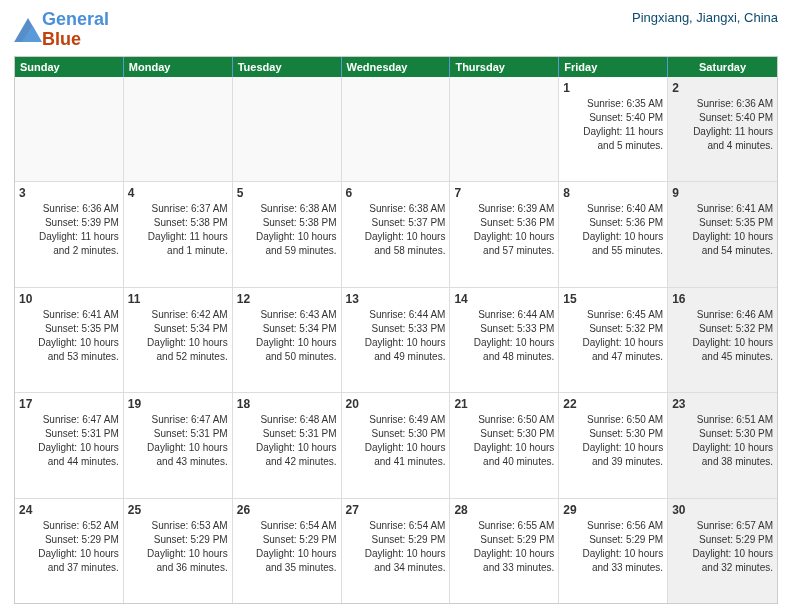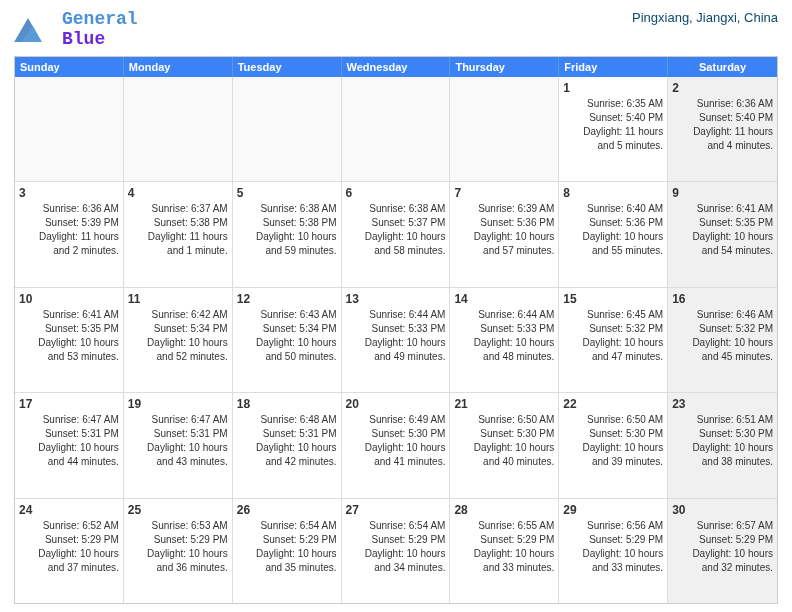--- a/index.html
+++ b/index.html
@@ -19,22 +19,21 @@
     }
     .header {
       display: flex;
       justify-content: space-between;
       align-items: flex-start;
       margin-bottom: 6px;
     }
     .logo {
       display: flex;
       align-items: center;
-      gap: 20px;
-      font-family: Liberation Mono, monospace;
+      gap: 0;
     }
     .logo-text {
       font-size: 18px;
       font-weight: bold;
       color: #333;
       line-height: 1.1;
     }
     .logo-text span {
       color: #4a90d9;
     }
@@ -56,21 +55,21 @@
     }
     .calendar {
       flex: 1;
       display: flex;
       flex-direction: column;
       border: 1px solid #ccc;
     }
     .cal-header {
       display: grid;
       grid-template-columns: repeat(7, 1fr);
-      background: #3b82f6;
+      background: #15803d;
     }
     .cal-header-cell {
       color: #fff;
       font-size: 11px;
       font-weight: bold;
       padding: 4px 5px;
       border-right: 1px solid #5a9ad4;
     }
     .cal-header-cell:last-child { border-right: none; text-align: center; }
     .cal-body {
@@ -115,21 +114,21 @@
 
 <div class="page">
   <div class="header">
     <div class="logo">
       <svg class="logo-icon" viewBox="0 0 30 26">
         <polygon points="0,26 15,0 30,26" fill="#3a7abf" opacity="0.85"></polygon>
         <polygon points="8,26 20,8 30,26" fill="#5aa0df" opacity="0.7"></polygon>
       </svg>
       <div class="logo-text">
         <div><span>General</span></div>
-        <div><span style="color:#6d28d9">Blue</span></div>
+        <div><span style="color:#c2410c">Blue</span></div>
       </div>
     </div>
     <div class="title-block">
       <div class="subtitle">Pingxiang, Jiangxi, China</div>
     </div>
   </div>
 
   <div class="calendar">
     <div class="cal-header">
     <div class="cal-header-cell">Sunday</div>

